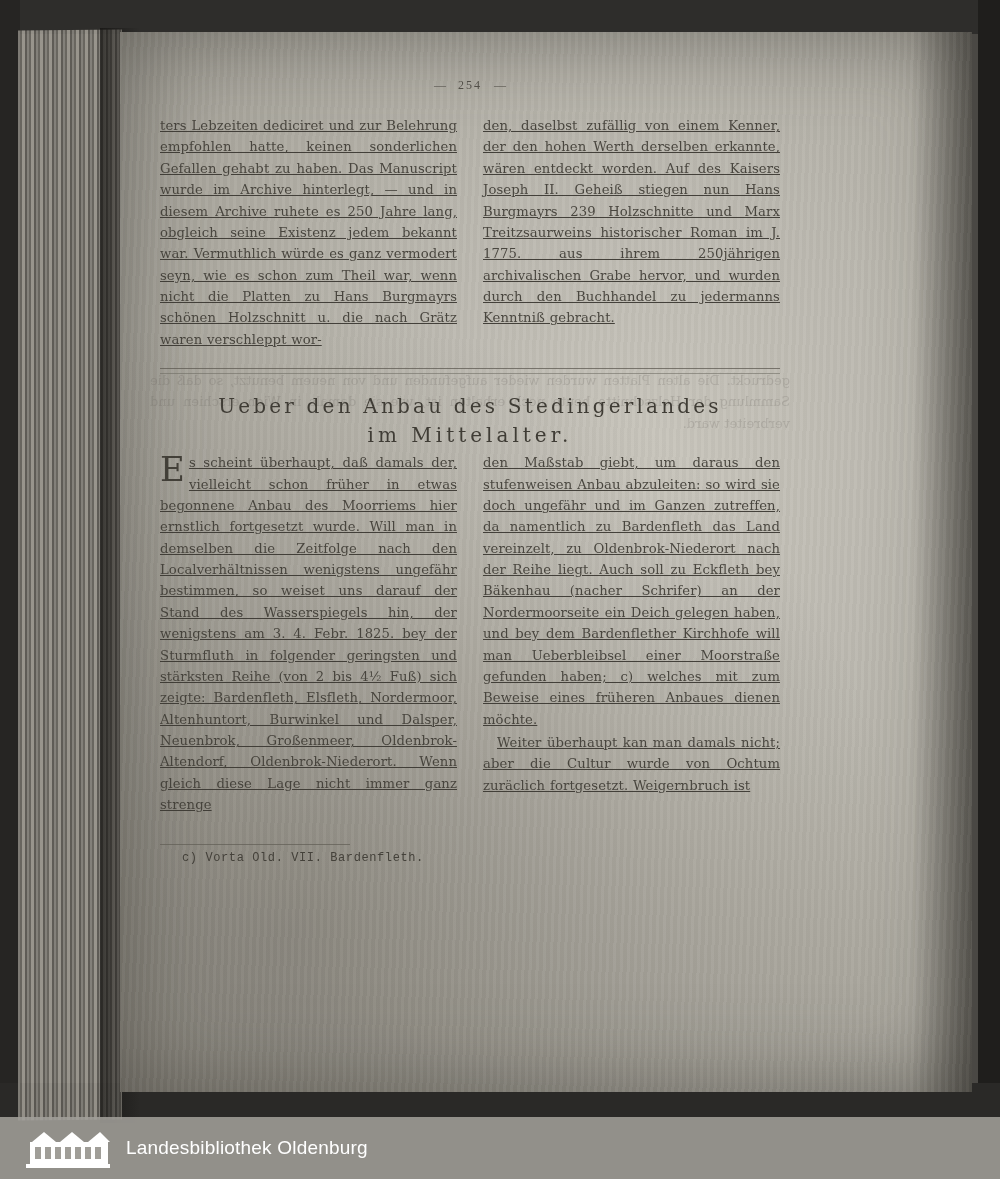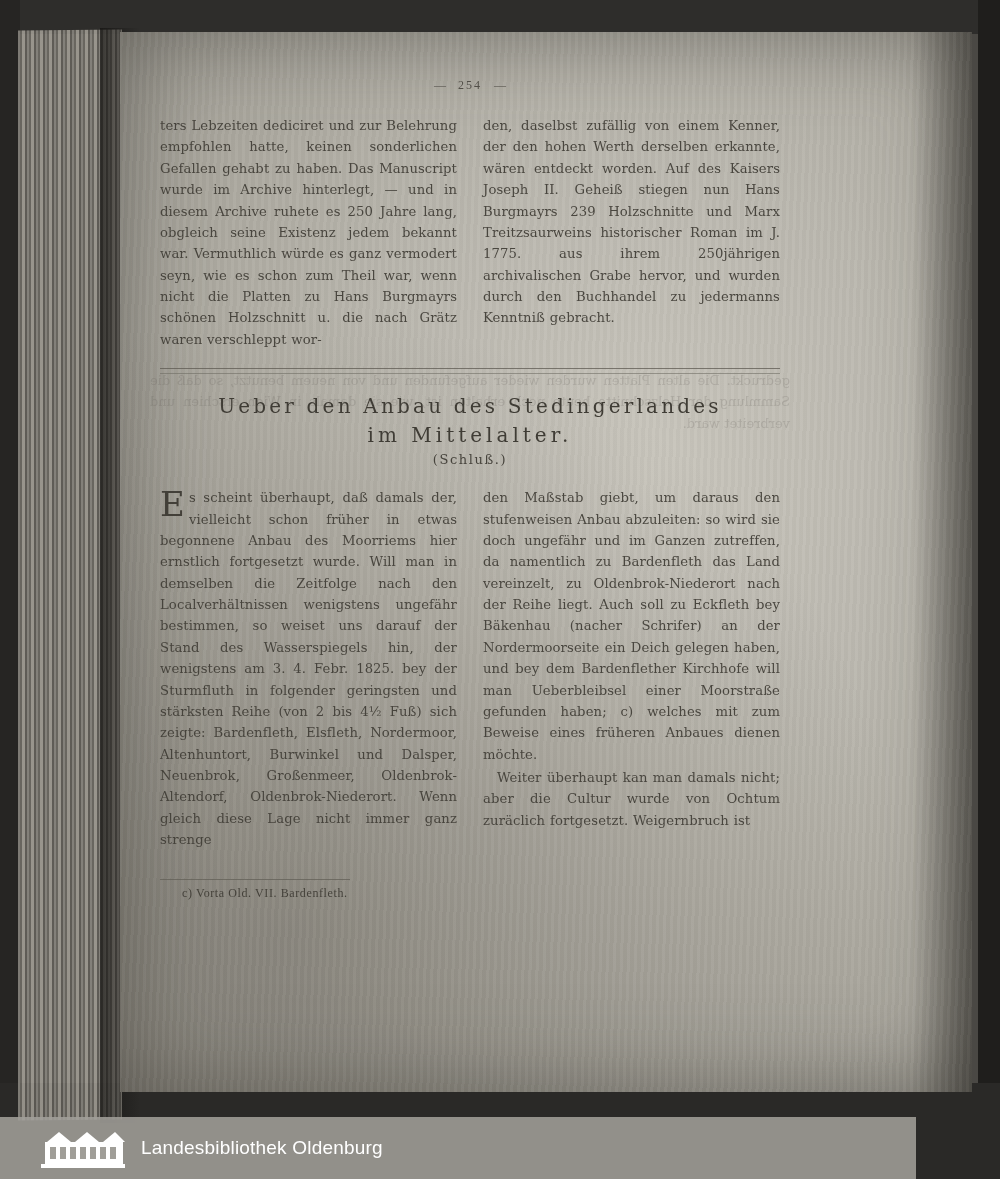--- a/index.html
+++ b/index.html
@@ -107,20 +107,21 @@
     letter-spacing: 2px;
     color: #4a4740;
     margin-bottom: 22px;
     opacity: 0.92;
   }
   .folio .dash { letter-spacing: 0; padding: 0 12px; color: #55524b; }
 
   .columns {
     display: flex;
     gap: 26px;
+    text-decoration: underline;
   }
   .col { width: 297px; }
 
   .fraktur {
     font-family: "DejaVu Serif", serif;
     font-size: 13.2px;
     line-height: 1.62;
     text-align: justify;
     color: #413e37;
     letter-spacing: 0.1px;
@@ -173,21 +174,21 @@
     color: #3c3932;
   }
 
   .footnote-rule {
     margin-top: 26px;
     width: 190px;
     border-top: 1px solid #5f5c54;
     opacity: 0.7;
   }
   .footnote {
-    font-family: Liberation Serif, serif;
+    font-family: Liberation Mono, monospace;
     font-size: 12px;
     letter-spacing: 0.6px;
     color: #44413a;
     margin-top: 6px;
     padding-left: 22px;
     filter: blur(0.25px);
   }
 
   
   .bleed {
@@ -200,26 +201,26 @@
     color: rgba(90,86,78,0.20);
     transform: scaleX(-1);
     pointer-events: none;
     text-align: justify;
   }
 
   
   .watermark {
     position: absolute;
     left: 0; bottom: 0;
-    width: 916px; height: 62px;
+    width: 1000px; height: 62px;
     background: rgba(160,158,152,0.88);
     display: flex;
     align-items: center;
     gap: 16px;
-    padding-left: 41px;
+    padding-left: 26px;
     box-sizing: border-box;
   }
   .wm-logo {
     width: 84px; height: 40px;
     position: relative;
     flex: 0 0 auto;
   }
   .wm-logo svg { display: block; }
   .wm-text {
     font-family: "Liberation Sans", sans-serif;
@@ -268,21 +269,20 @@
       </div>
     </div>
 
     <div class="rule"></div>
     <div class="rule thin"></div>
 
     <div class="article-title">
       <div>Ueber den Anbau des Stedingerlandes</div>
       <div class="line2">im Mittelalter.</div>
     </div>
-    <div class="article-subtitle">(Schluß.)</div>
 
     <div class="columns">
       <div class="col">
         <div class="fraktur dropcap-para">
           <span class="dropcap">E</span>
           <p>s scheint überhaupt, daß damals der, vielleicht schon früher in etwas begonnene Anbau des Moorriems hier ernstlich fortgesetzt wurde. Will man in demselben die Zeitfolge nach den Localverhältnissen wenigstens ungefähr bestimmen, so weiset uns darauf der Stand des Wasserspiegels hin, der wenigstens am 3. 4. Febr. 1825. bey der Sturmfluth in folgender geringsten und stärksten Reihe (von 2 bis 4½ Fuß) sich zeigte: Bardenfleth, Elsfleth, Nordermoor, Altenhuntort, Burwinkel und Dalsper, Neuenbrok, Großenmeer, Oldenbrok-Altendorf, Oldenbrok-Niederort. Wenn gleich diese Lage nicht immer ganz strenge</p>
         </div>
       </div>
       <div class="col">
         <div class="fraktur">

